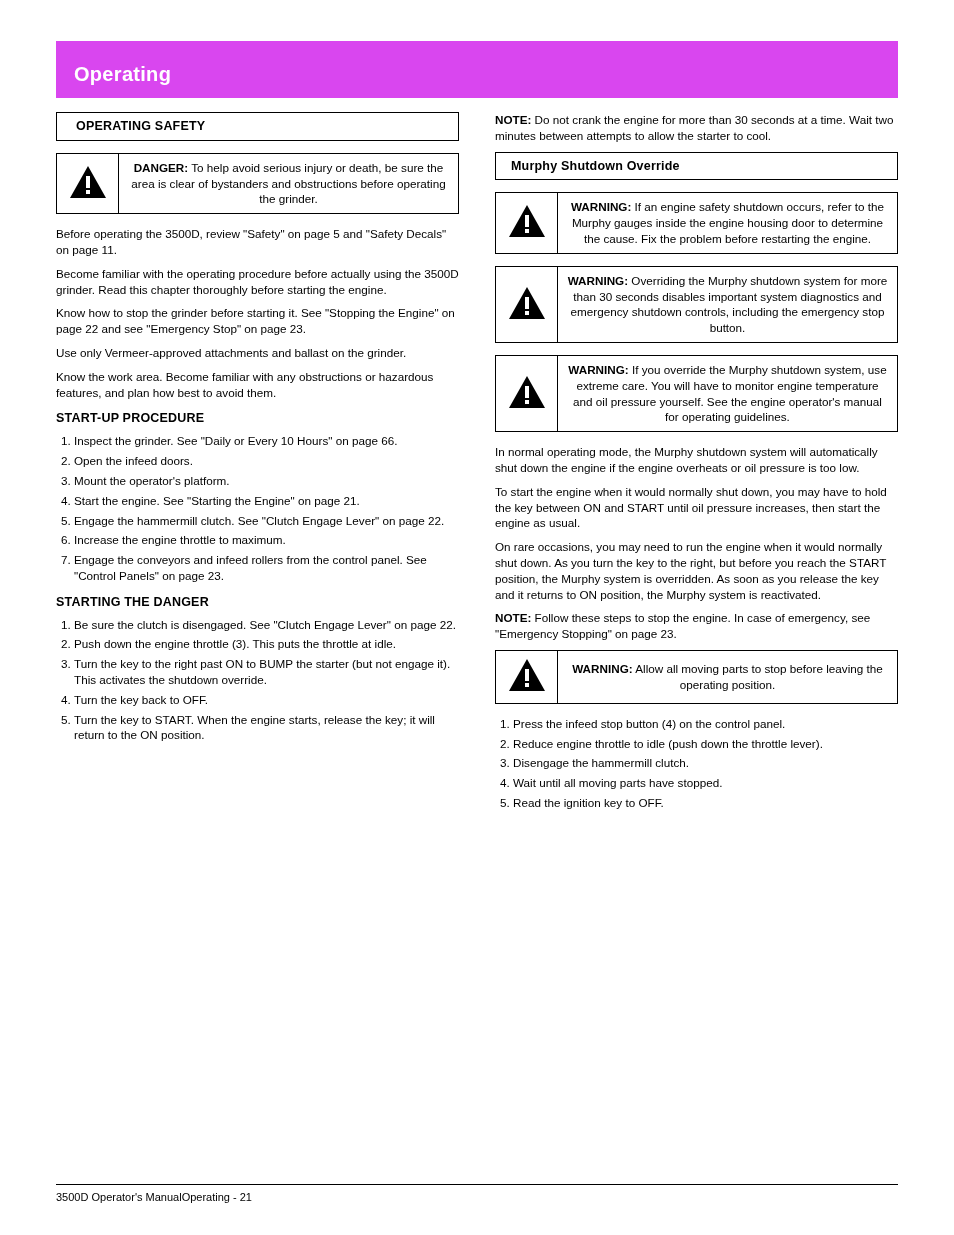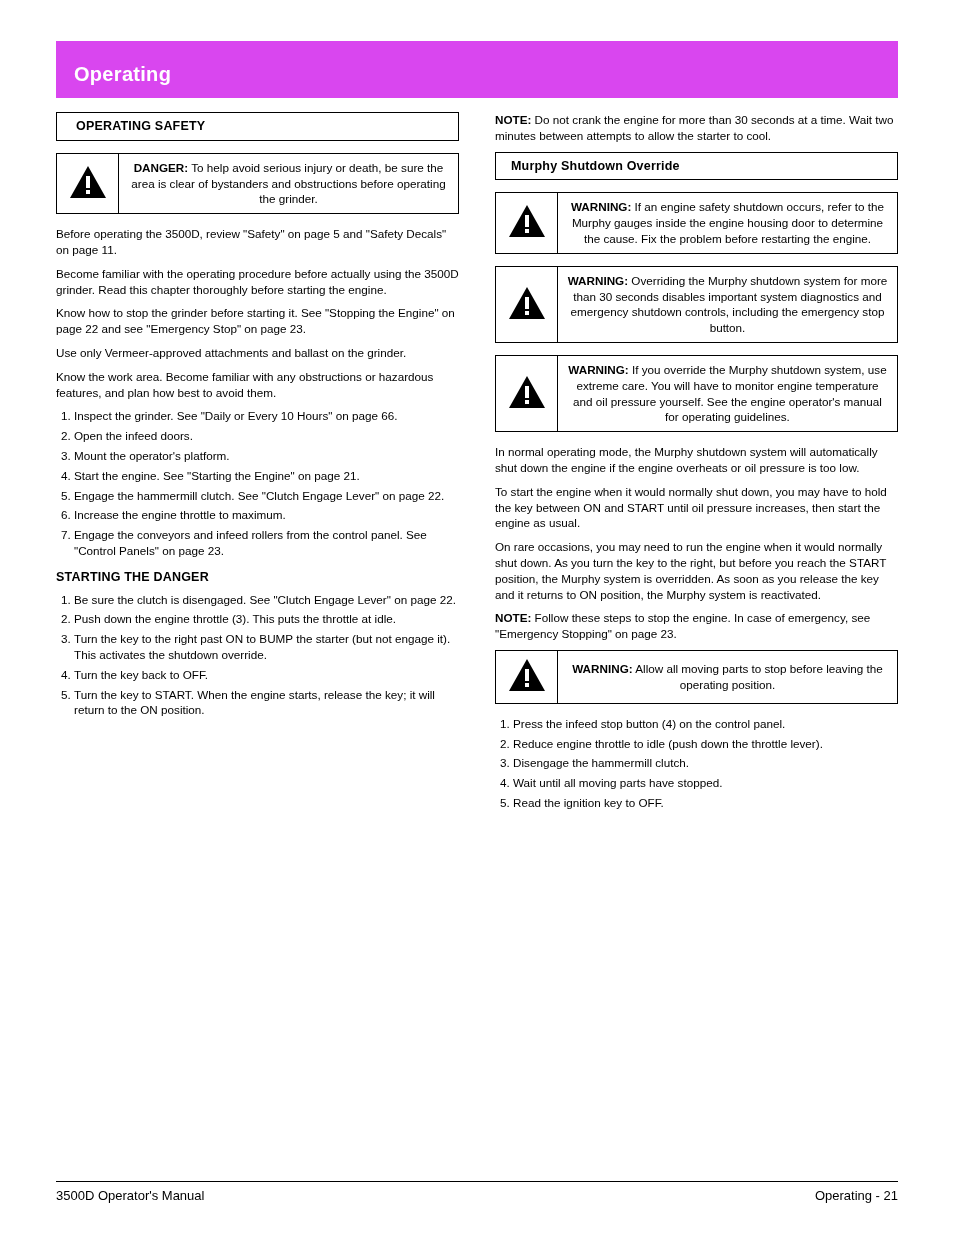--- a/index.html
+++ b/index.html
@@ -72,22 +72,22 @@
   .note { }
   .note .kw { font-weight: bold; }
   .footer {
     position: absolute;
     left: 56px;
     right: 56px;
     bottom: 30px;
     border-top: 1px solid #000;
     padding-top: 5px;
     display: flex;
-    justify-content: space-between;
-    font-size: 13px;
+    justify-content: flex-start;
+    font-size: 11px;
   }
 </style>
 </head>
 <body>
 
 <div class="page">
   <div class="banner">
     <div class="t1">Operating</div>
   </div>
 
@@ -117,20 +117,21 @@
         </tr>
       </tbody>
         </table>
 
       <p>Before operating the 3500D, review "Safety" on page 5 and "Safety Decals" on page 11.</p>
       <p>Become familiar with the operating procedure before actually using the 3500D grinder. Read this chapter thoroughly before starting the engine.</p>
       <p>Know how to stop the grinder before starting it. See "Stopping the Engine" on page 22 and see "Emergency Stop" on page 23.</p>
       <p>Use only Vermeer-approved attachments and ballast on the grinder.</p>
       <p>Know the work area. Become familiar with any obstructions or hazardous features, and plan how best to avoid them.</p>
 
+      <div class="sec-title">START-UP PROCEDURE</div>
       <ol>
         <li>Inspect the grinder. See "Daily or Every 10 Hours" on page 66.</li>
         <li>Open the infeed doors.</li>
         <li>Mount the operator's platform.</li>
         <li>Start the engine. See "Starting the Engine" on page 21.</li>
         <li>Engage the hammermill clutch. See "Clutch Engage Lever" on page 22.</li>
         <li>Increase the engine throttle to maximum.</li>
         <li>Engage the conveyors and infeed rollers from the control panel. See "Control Panels" on page 23.</li>
       </ol>
 

